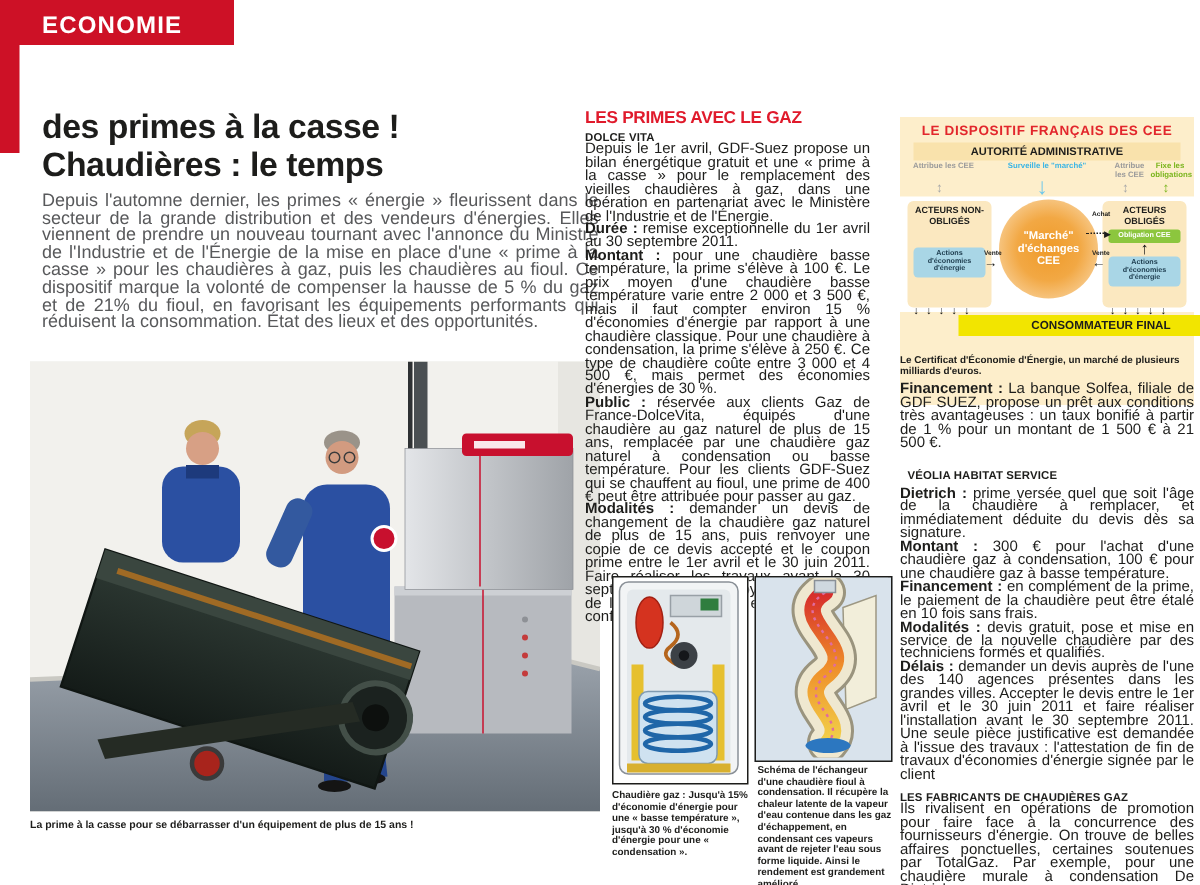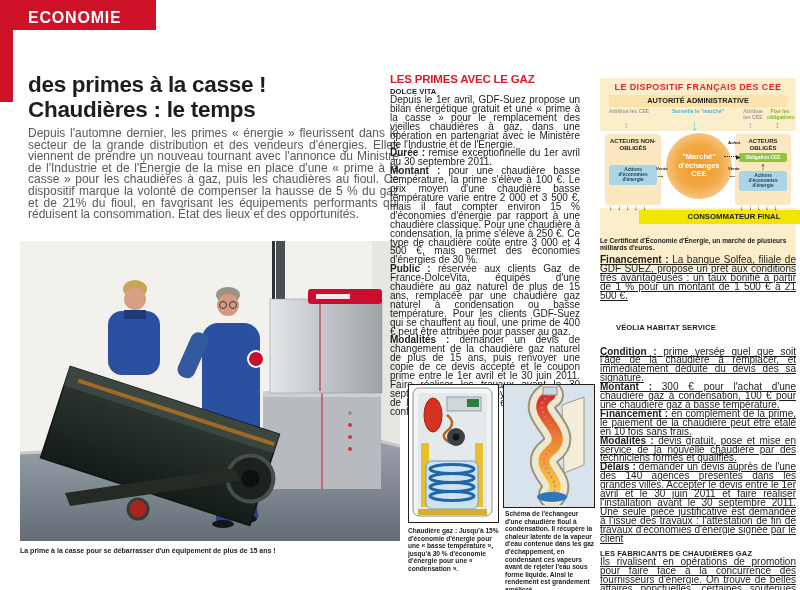--- a/index.html
+++ b/index.html
@@ -62,21 +62,21 @@
   .tri{font-size:6px;color:#1d1d1b;vertical-align:middle;}
   .up-arrow{font-size:11px;font-weight:bold;color:#111;}
   .down-row{font-size:7px;font-weight:bold;color:#111;letter-spacing:1.5px;}
   .consumer{left:3px;top:132px;width:190px;height:14px;background:#f2e500;
             text-align:center;font-size:7.8px;font-weight:bold;line-height:14px;color:#1d1d1b;margin-left:36px;}
   .cee-caption{left:600px;top:237px;width:196px;font-size:6.6px;line-height:7.4px;
                font-weight:bold;color:#1d1d1b;}
 
   
   .col-right{left:600px;top:256px;width:196px;}
-  .col-right .body-p{margin:0;text-decoration:underline;}
+  .col-right .body-p{margin:0;}
   .gap{height:6px;}
   .price{font-size:13px;line-height:8.9px;margin:0;color:#1d1d1b;}
 </style>
 </head>
 <body>
 
 <div>
 
   <div class="abs eco-bar"></div>
   <div class="abs eco-label">ECONOMIE</div>
@@ -258,22 +258,22 @@
     <div class="abs down-row" style="left:9px;top:126px;">↓ ↓ ↓ ↓ ↓</div>
     <div class="abs down-row" style="left:140px;top:126px;">↓ ↓ ↓ ↓ ↓</div>
 
     <div class="abs consumer">CONSOMMATEUR FINAL</div>
   </div>
   <div class="abs cee-caption">Le Certificat d'Économie d'Énergie, un marché de plusieurs milliards d'euros.</div>
 
   <div class="abs col-right">
     <p class="body-p"><b class="runin">Financement :</b><span> La banque Solfea, filiale de GDF SUEZ, propose un prêt aux conditions très avantageuses : un taux bonifié à partir de 1 % pour un montant de 1 500 € à 21 500 €.</span></p>
     <div class="gap"></div>
-    <h3 class="subhead" style="margin:16px;">VÉOLIA HABITAT SERVICE</h3>
-    <p class="body-p"><b class="runin">Condition :</b><span> prime versée quel que soit l'âge de la chaudière à remplacer, et immédiatement déduite du devis dès sa signature.</span></p>
+    <h3 class="subhead" style="margin:5px;">VÉOLIA HABITAT SERVICE</h3>
+    <p class="body-p"><b class="runin">Dietrich :</b><span> prime versée quel que soit l'âge de la chaudière à remplacer, et immédiatement déduite du devis dès sa signature.</span></p>
     <p class="body-p"><b class="runin">Montant :</b><span> 300 € pour l'achat d'une chaudière gaz à condensation, 100 € pour une chaudière gaz à basse température.</span></p>
     <p class="body-p"><b class="runin">Financement :</b><span> en complément de la prime, le paiement de la chaudière peut être étalé en 10 fois sans frais.</span></p>
     <p class="body-p"><b class="runin">Modalités :</b><span> devis gratuit, pose et mise en service de la nouvelle chaudière par des techniciens formés et qualifiés.</span></p>
     <p class="body-p"><b class="runin">Délais :</b><span> demander un devis auprès de l'une des 140 agences présentes dans les grandes villes. Accepter le devis entre le 1er avril et le 30 juin 2011 et faire réaliser l'installation avant le 30 septembre 2011. Une seule pièce justificative est demandée à l'issue des travaux : l'attestation de fin de travaux d'économies d'énergie signée par le client</span></p>
     <div class="gap"></div>
     <h3 class="subhead" style="margin:0;">LES FABRICANTS DE CHAUDIÈRES GAZ</h3>
     <p class="body-p">Ils rivalisent en opérations de promotion pour faire face à la concurrence des fournisseurs d'énergie. On trouve de belles affaires ponctuelles, certaines soutenues par TotalGaz. Par exemple, pour une chaudière murale à condensation De Dietrich</p>
     <p class="price">Prix public de la chaudière : 3 703 € TTC (TVA 5,5%)</p>
     <p class="price">Prime constructeur : - 250 € TTC</p>
   </div>

